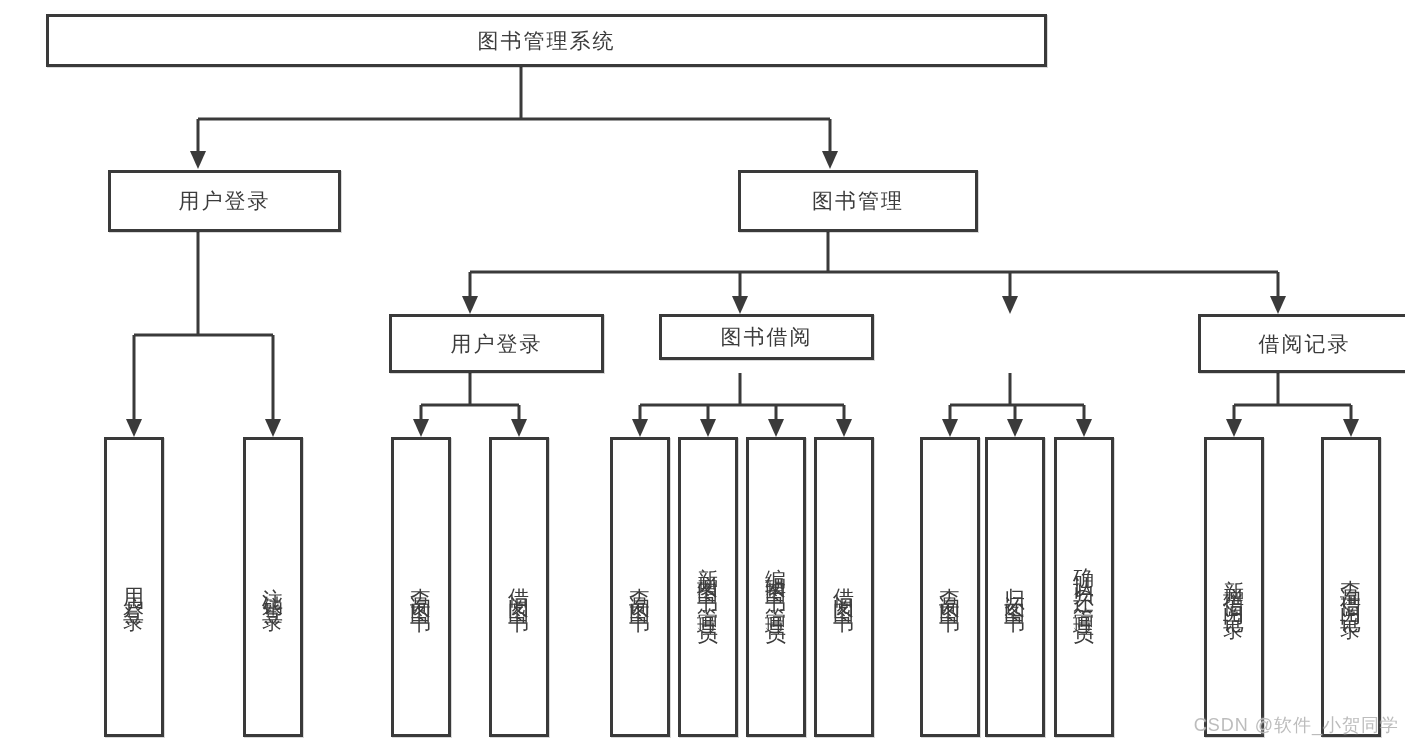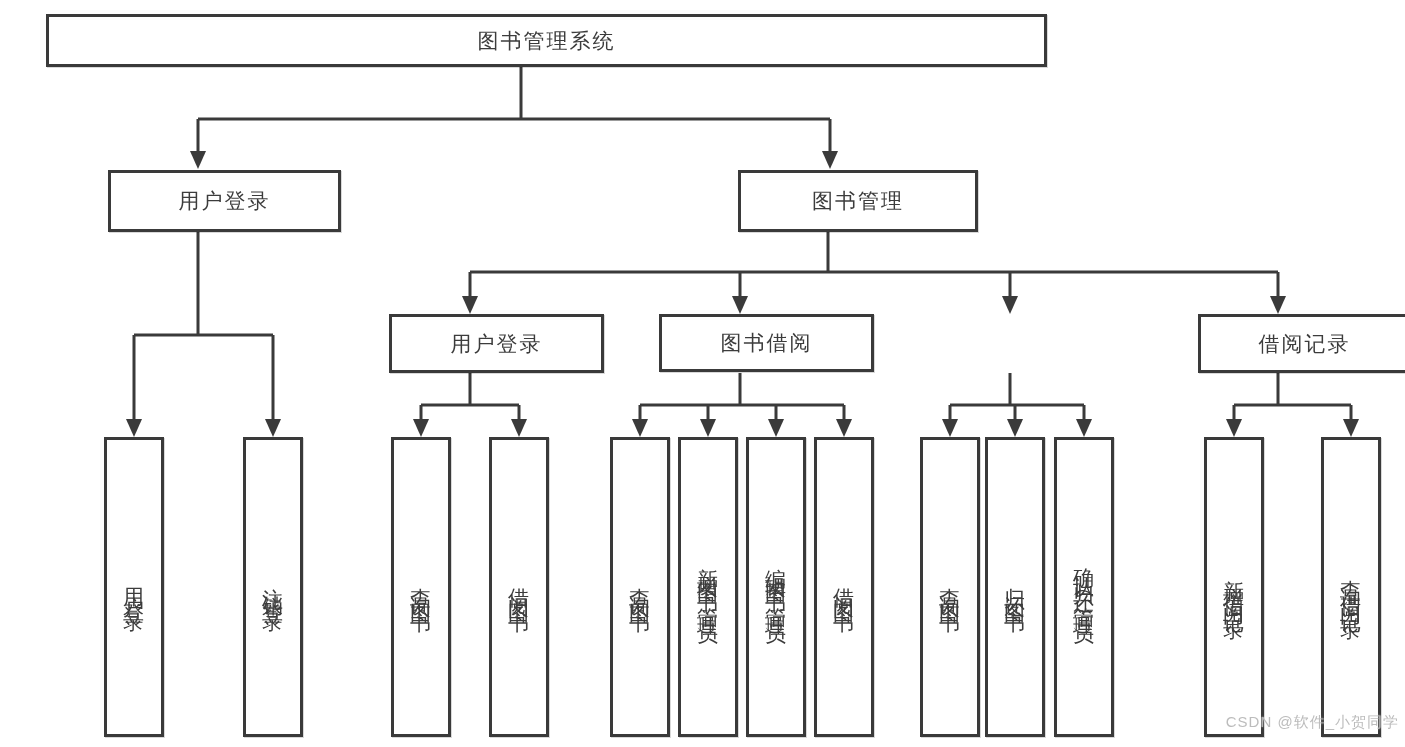--- a/index.html
+++ b/index.html
@@ -31,21 +31,21 @@
     text-orientation: mixed;
     letter-spacing: 8px;
     line-height: 1;
   }
   .root-node { font-size: 21px; }
   #watermark {
     position: absolute;
     z-index: 3;
     right: 6px;
     top: 713px;
-    font-size: 15px;
+    font-size: 18px;
     letter-spacing: 1px;
     color: rgba(182,182,182,0.92);
     text-shadow: 0 0 2px rgba(255,255,255,0.8);
     white-space: nowrap;
   }
 </style>
 </head>
 <body>
 
 <div id="stage">
@@ -100,21 +100,21 @@
   <div class="node h-node" style="left:82px; top:170px; width:233px; height:62px;">
     <span>用户登录</span>
   </div>
   <div class="node h-node" style="left:712px; top:170px; width:240px; height:62px;">
     <span>图书管理</span>
   </div>
 
   <div class="node h-node" style="left:363px; top:314px; width:215px; height:59px;">
     <span>用户登录</span>
   </div>
-  <div class="node h-node" style="left:633px; top:314px; width:215px; height:58px;">
+  <div class="node h-node" style="left:633px; top:314px; width:215px; height:46px;">
     <span>图书借阅</span>
   </div>
   <div class="node h-node" style="left:1172px; top:314px; width:213px; height:59px;">
     <span>借阅记录</span>
   </div>
 
   <div class="node v-node" style="left:104px; top:437px; width:60px; height:300px;">
     <span class="vtext">用户登录</span>
   </div>
   <div class="node v-node" style="left:243px; top:437px; width:60px; height:300px;">

